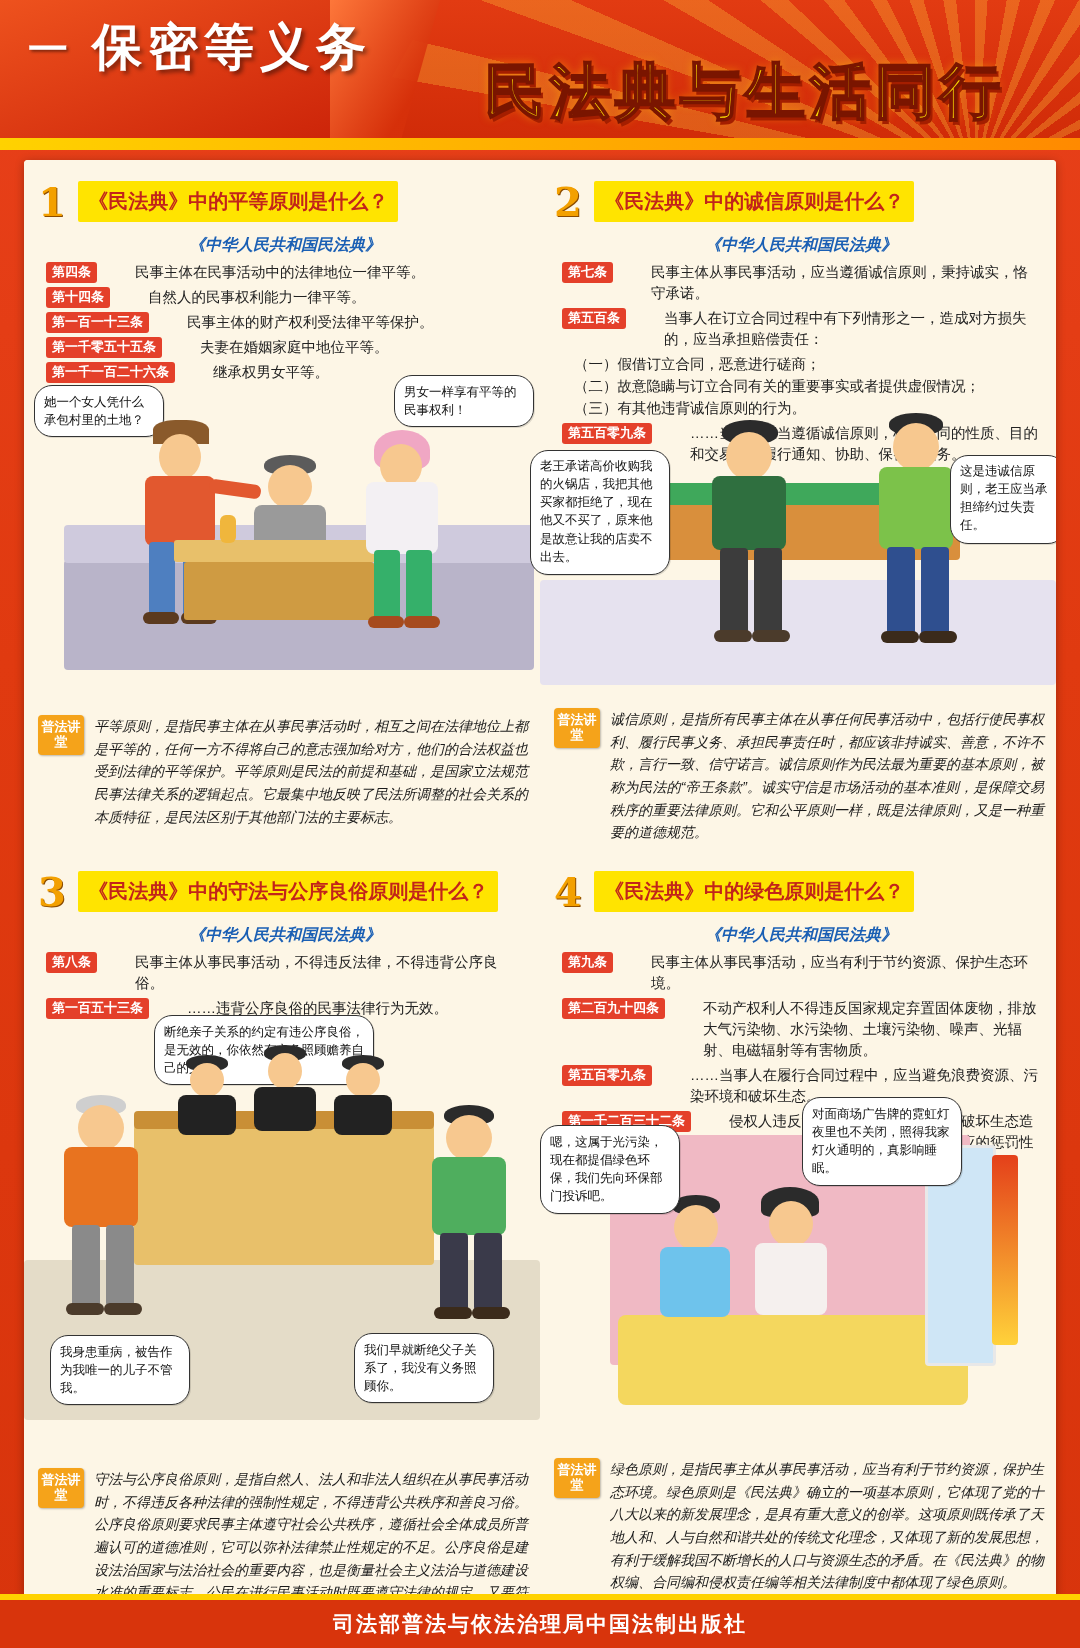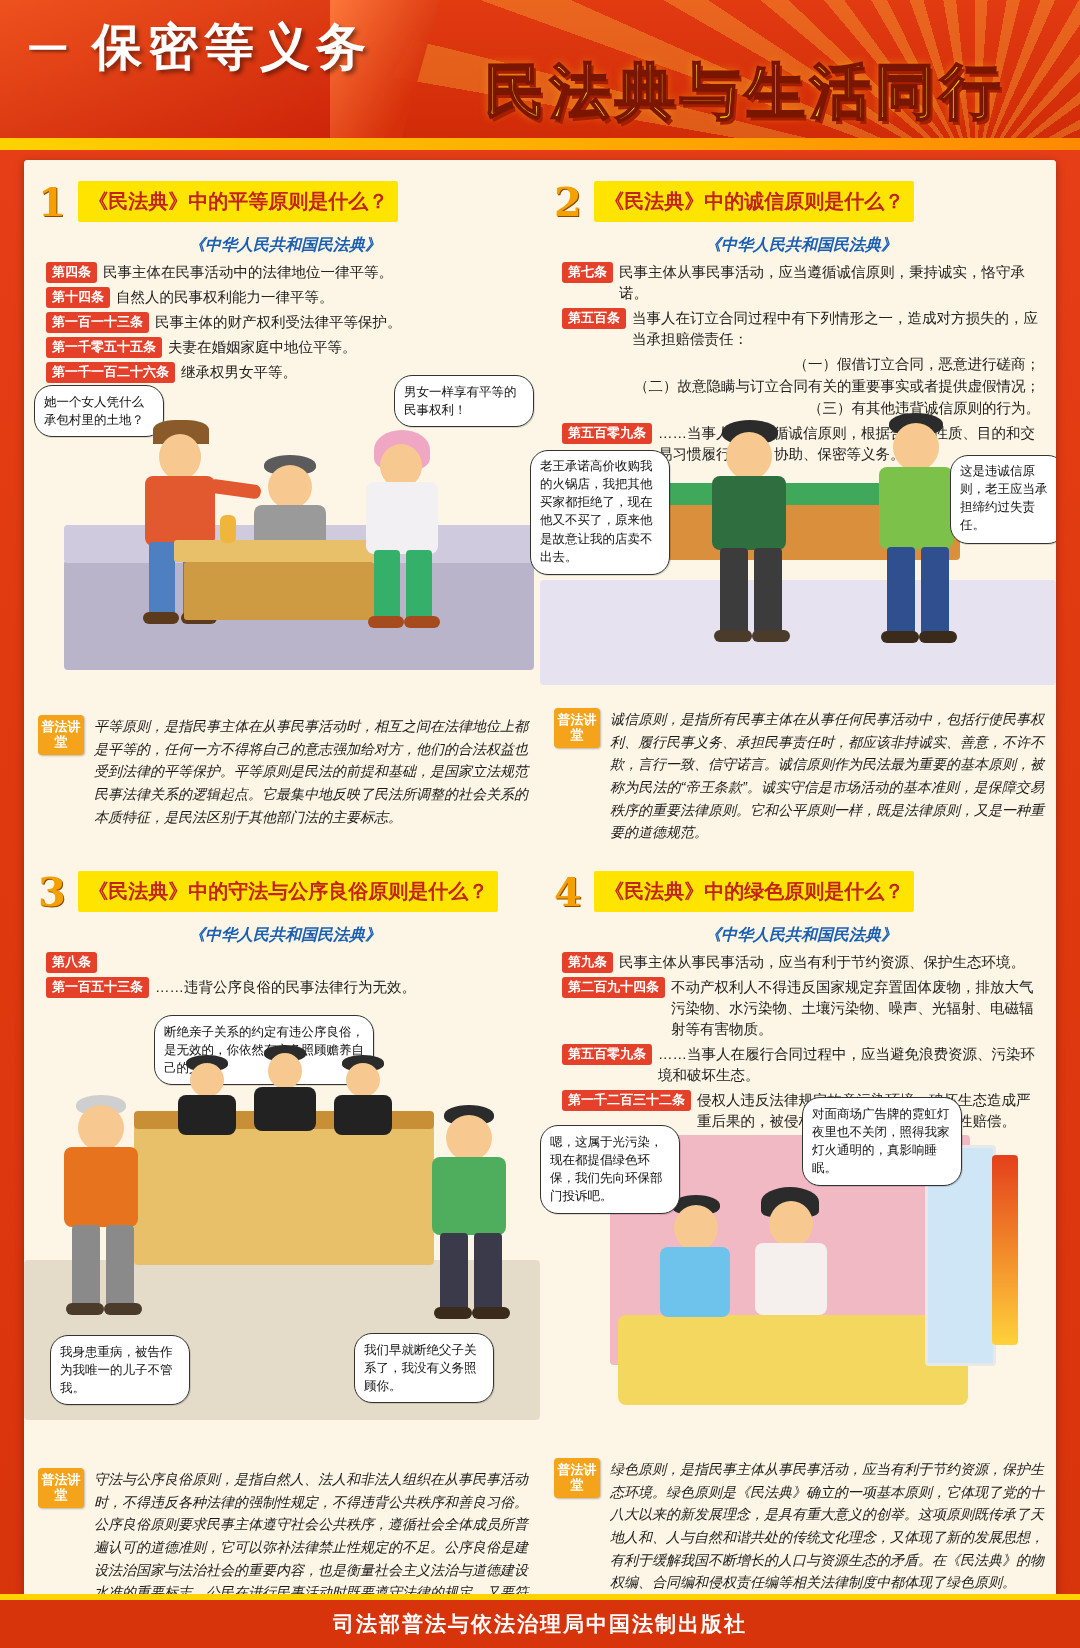--- a/index.html
+++ b/index.html
@@ -74,27 +74,27 @@
   }
   .q-title{
     display:inline-block;vertical-align:middle;margin-left:8px;
     background:#ffe400;color:#c2241a;font-weight:bold;font-size:20px;
     padding:7px 10px;line-height:1.35;border-radius:2px;
     max-width:420px;
   }
   
   .law{padding:10px 16px 0 22px;}
   .law-src{color:#1a5fb4;font-weight:bold;font-size:16px;margin-bottom:6px;font-style:italic;text-align:center;}
-  .law-row{display:flex;align-items:flex-start;margin-bottom:4px;}
+  .law-row{display:flex;align-items:flex-start;margin-bottom:4px;gap:32px;}
   .art-tag{
     flex:none;background:#e4402a;color:#fff;font-size:13px;font-weight:bold;
     padding:2px 6px;border-radius:3px;margin-right:6px;white-space:nowrap;line-height:1.3;
   }
   .art-txt{font-size:14.5px;color:#222;line-height:1.45;}
-  .law-indent{font-size:14.5px;color:#222;line-height:1.5;margin-left:12px;text-align:right;}
+  .law-indent{font-size:14.5px;color:#222;line-height:1.5;margin-left:12px;}
   
   .scene{position:relative;}
   .bubble{
     position:absolute;background:#fff;border:1.5px solid #333;border-radius:18px;
     padding:7px 9px;font-size:12.5px;line-height:1.45;color:#111;
     box-shadow:1px 1px 0 rgba(0,0,0,.12);
   }
   .bubble:after{
     content:"";position:absolute;width:0;height:0;
   }
@@ -281,20 +281,21 @@
 
     <div class="quad q3">
       <div class="q-head">
         <span class="q-num">3</span>
         <span class="q-title">《民法典》中的守法与公序良俗原则是什么？</span>
       </div>
       <div class="law">
         <div class="law-src">《中华人民共和国民法典》</div>
         <div class="law-row">
           <span class="art-tag">第八条</span>
+          <span class="art-txt">民事主体从事民事活动，不得违反法律，不得违背公序良俗。</span>
         </div>
         <div class="law-row">
           <span class="art-tag">第一百五十三条</span>
           <span class="art-txt">……违背公序良俗的民事法律行为无效。</span>
         </div>
       </div>
 
       <div class="scene" style="position:absolute;left:0;top:165px;width:516px;height:430px;">
         <div class="ground" style="left:0;top:245px;width:516px;height:160px;background:#e4dcc8;"></div>
         <div class="ground" style="left:110px;top:110px;width:300px;height:140px;background:#e8c06a;"></div>

